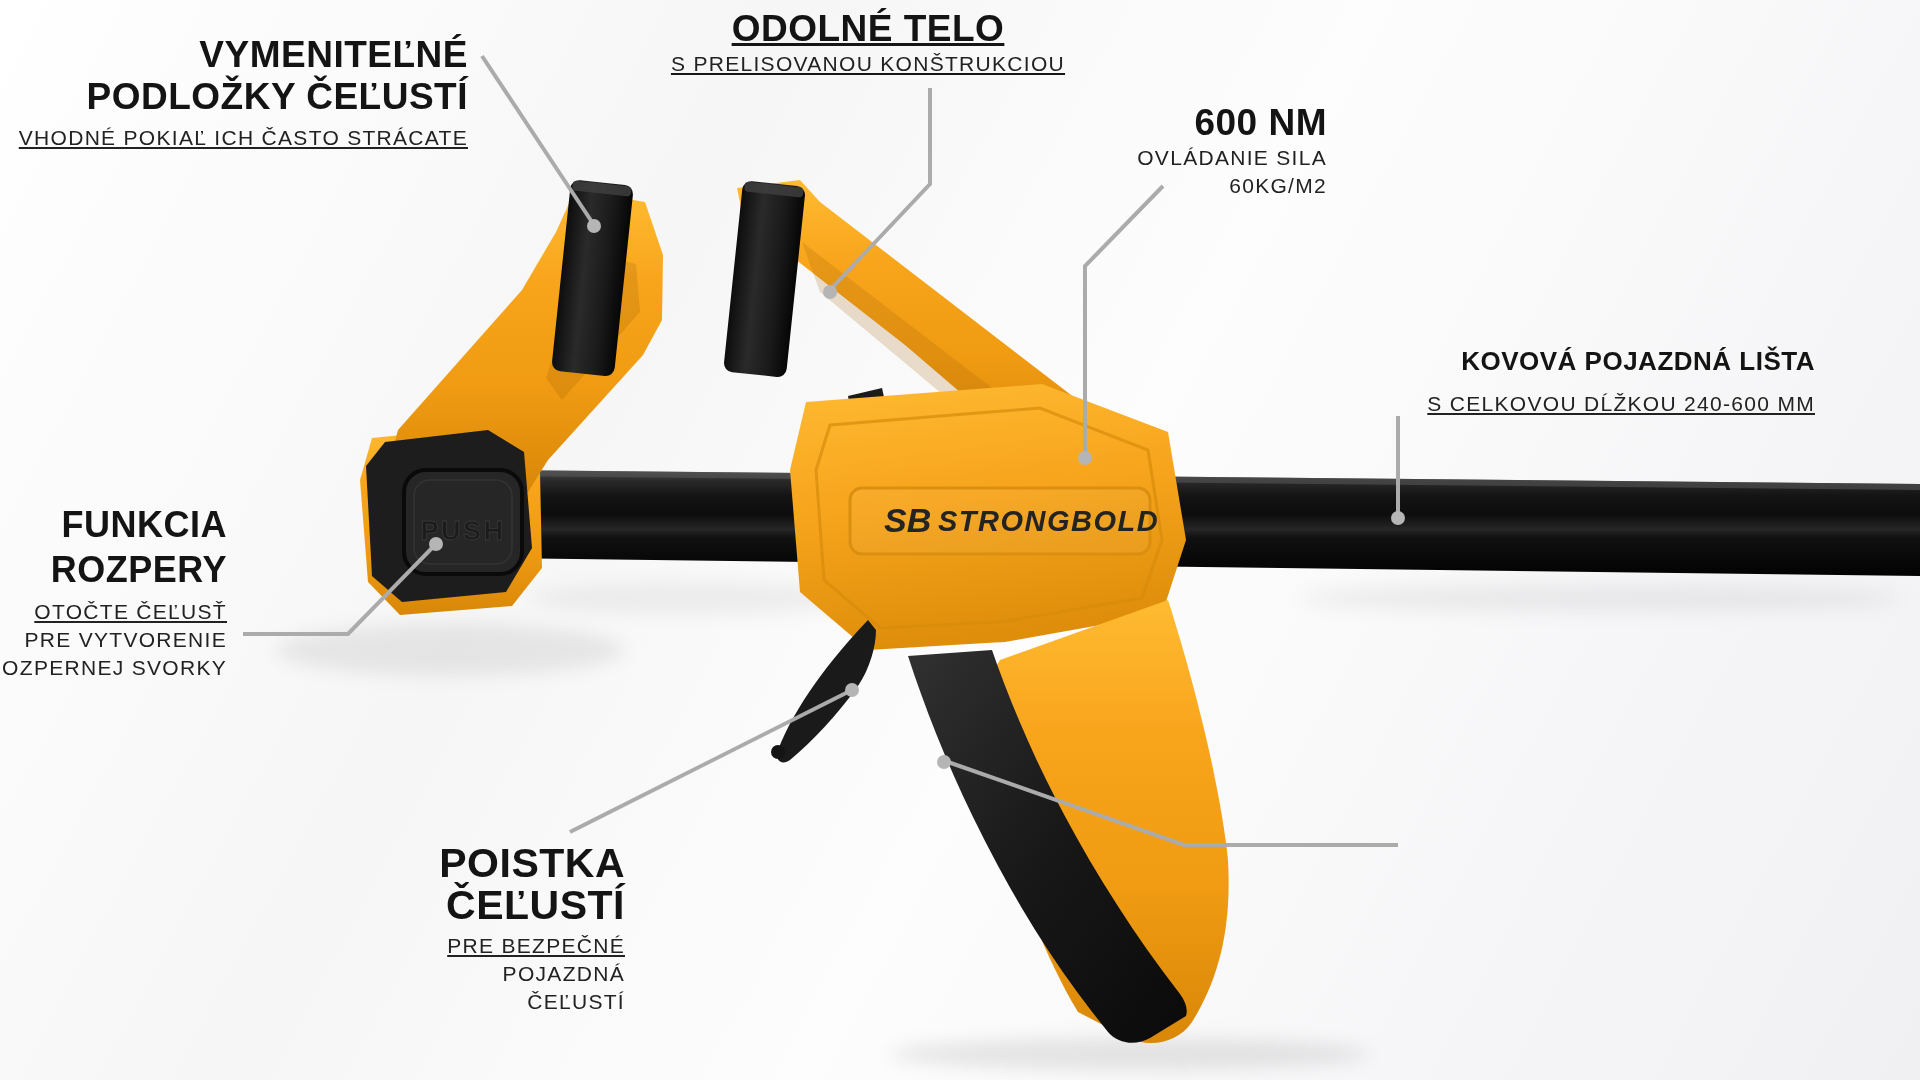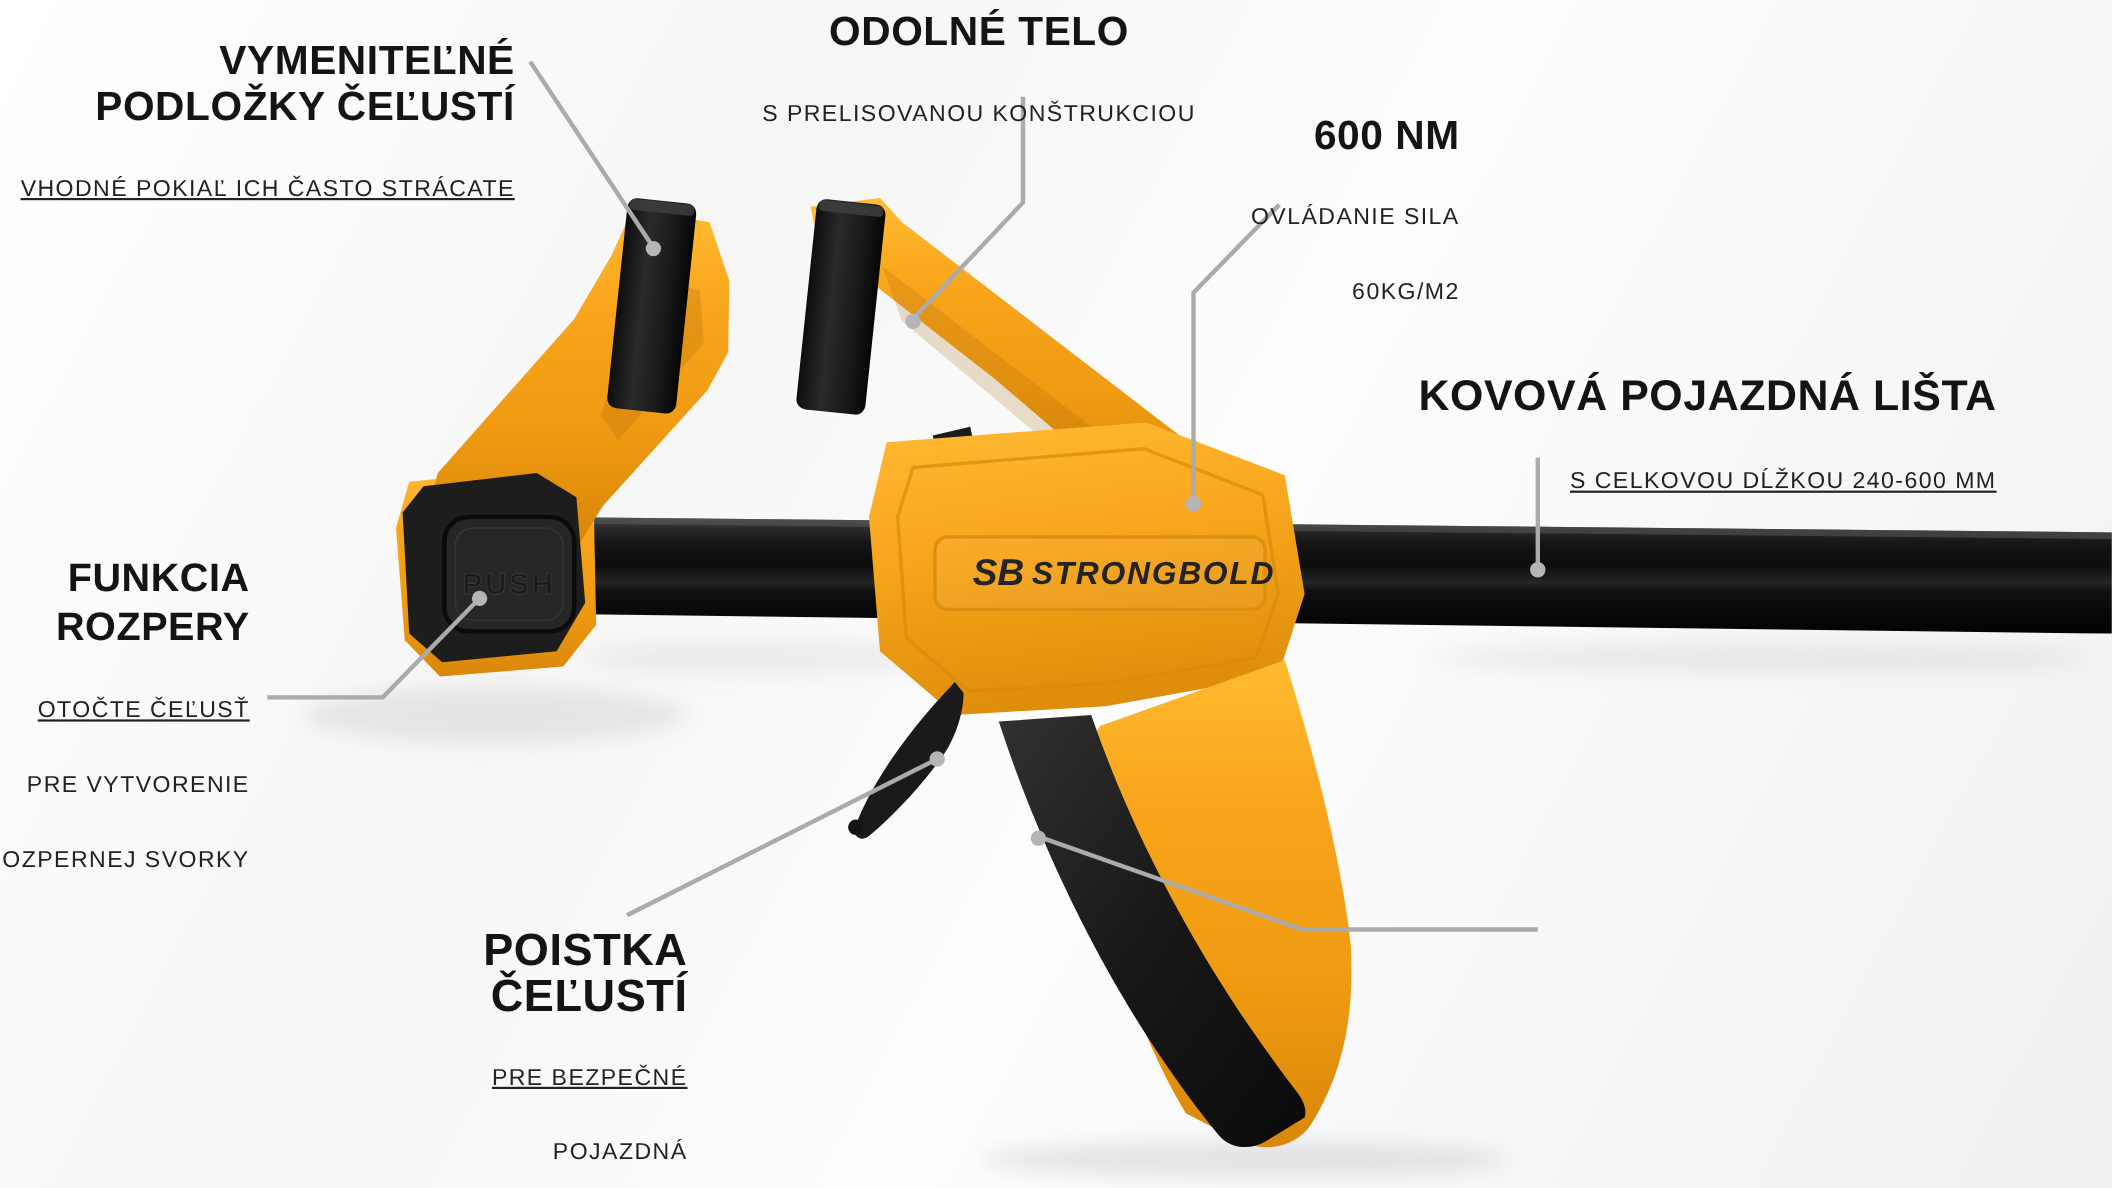--- a/index.html
+++ b/index.html
@@ -2,28 +2,28 @@
 <html><head>
 <meta charset="utf-8">
 <style>
   html,body{margin:0;padding:0;}
   body{font-family:"Liberation Sans","DejaVu Sans",sans-serif;background:#eee;}
   .stage{position:relative;width:1920px;height:1080px;overflow:hidden;
          background:linear-gradient(118deg,#ffffff 0%,#f6f6f7 32%,#fdfdfe 55%,#f0f0f2 100%);}
   svg.art{position:absolute;left:0;top:0;width:1920px;height:1080px;display:block;}
   .callout{position:absolute;color:#161616;}
   .callout .t{font-weight:700;font-size:37px;line-height:42px;letter-spacing:.5px;color:#141414;white-space:nowrap;}
-  .callout .s{font-weight:400;font-size:21px;line-height:28px;letter-spacing:1.3px;color:#222;white-space:nowrap;margin-top:40px;}
+  .callout .s{font-weight:400;font-size:21px;line-height:28px;letter-spacing:1.3px;color:#222;white-space:nowrap;}
   .ar{text-align:right;}
   .ac{text-align:center;}
   .co-jawpads{top:34px;right:1452px;}
-  .co-body{top:8px;left:640px;width:500px;}
+  .co-body{top:8px;left:618px;width:500px;text-decoration:underline;}
   .co-force{top:102px;right:593px;}
   .co-rail{top:338px;right:105px;}
-  .co-rail .t{font-size:39px;line-height:46px;}
+  .co-rail .t{font-size:26px;line-height:46px;}
   .co-spreader{top:502px;right:1693px;}
   .co-spreader .t{font-size:36px;line-height:45px;}
   .co-lock{top:842px;right:1295px;}
   .co-lock .t{font-size:41px;line-height:42px;}
   .co-quick{top:735px;right:200px;}
   .co-quick .t{font-size:38px;line-height:46px;}
   .mt{margin-top:6px;text-decoration:underline;}
 </style>
 </head>
 <body>

